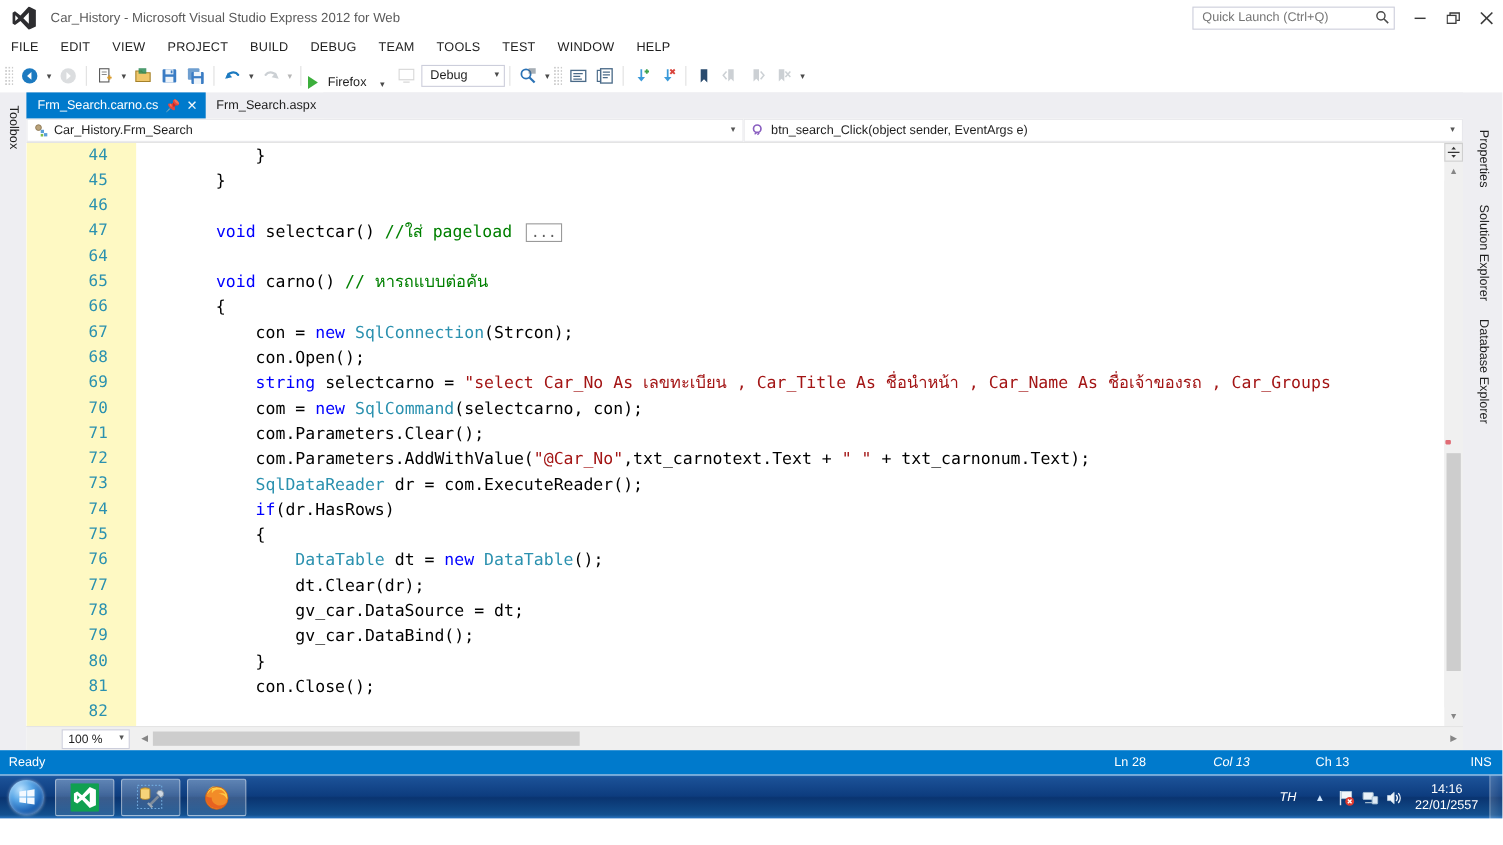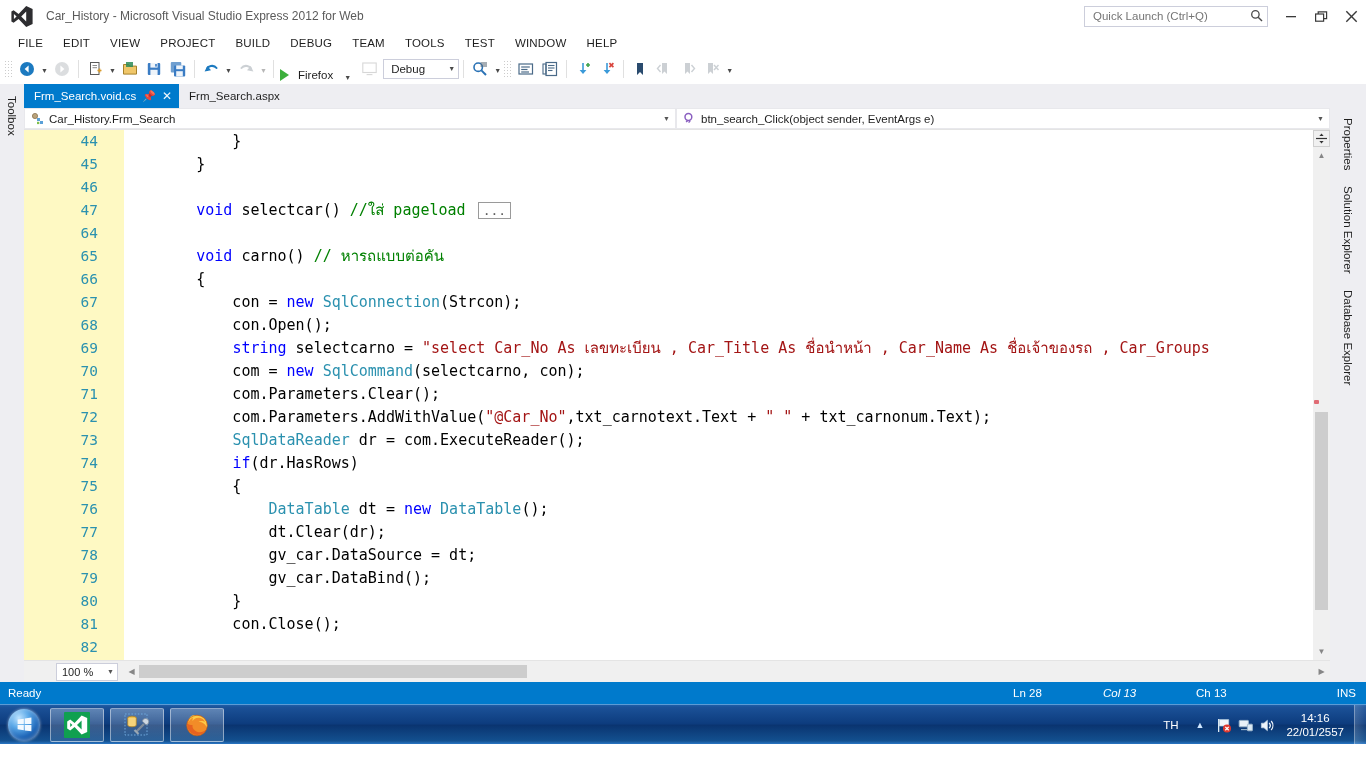--- a/index.html
+++ b/index.html
@@ -46,21 +46,21 @@
   .win-btn {
     width: 30px; height: 26px; display: flex;
     align-items: center; justify-content: center;
     color: #3a3a3a; font-size: 13px;
   }
 
   
   .menubar {
     height: 22px; background: #ffffff;
     display: flex; align-items: center;
-    padding-left: 8px; gap: 0px;
+    padding-left: 0; gap: 0px;
   }
   .menu-item {
     font-size: 11.5px; color: #1e1e1e;
     padding: 3px 10px; white-space: nowrap;
     letter-spacing: .2px;
   }
 
   
   .toolbar {
     height: 30px; background: #ffffff;
@@ -298,21 +298,21 @@
     width: 54px; height: 34px; margin-left: 6px;
     border: 1px solid rgba(255,255,255,.45);
     background: linear-gradient(to bottom, rgba(255,255,255,.30), rgba(255,255,255,.10));
     display: flex; align-items: center; justify-content: center;
     border-radius: 2px;
   }
   .tray {
     position: absolute; right: 0; top: 0; height: 40px;
     display: flex; align-items: center; gap: 0;
   }
-  .tray-lang { font-size: 11.5px; color: #ffffff; padding: 0 9px; }
+  .tray-lang { font-size: 11.5px; color: #ffffff; padding: 0 9px; font-style: italic; }
   .tray-up {
     color:#cfe6ff; font-size:9px; padding: 0 8px;
   }
   .tray-ico { width: 22px; height:22px; display:flex; align-items:center; justify-content:center; }
   .tray-clock {
     color:#ffffff; font-size:11.5px; line-height:14px;
     text-align:center; padding: 0 10px 0 8px;
   }
   .show-desktop {
     width: 12px; height: 40px;
@@ -532,21 +532,21 @@
 <div class="body-wrap">
 
   <div class="side-tab-col">
     <div class="vtab">Toolbox</div>
   </div>
 
   <div class="editor-col">
 
     <div class="doctabs">
       <div class="doctab active">
-        <span>Frm_Search.void.cs</span>
+        <span>Frm_Search.carno.cs</span>
         <span class="pin">📌</span>
         <span class="x">✕</span>
       </div>
       <div class="doctab">
         <span>Frm_Search.aspx</span>
       </div>
       <div class="doctabs-fill"></div>
     </div>
 
     <div class="navbar">

